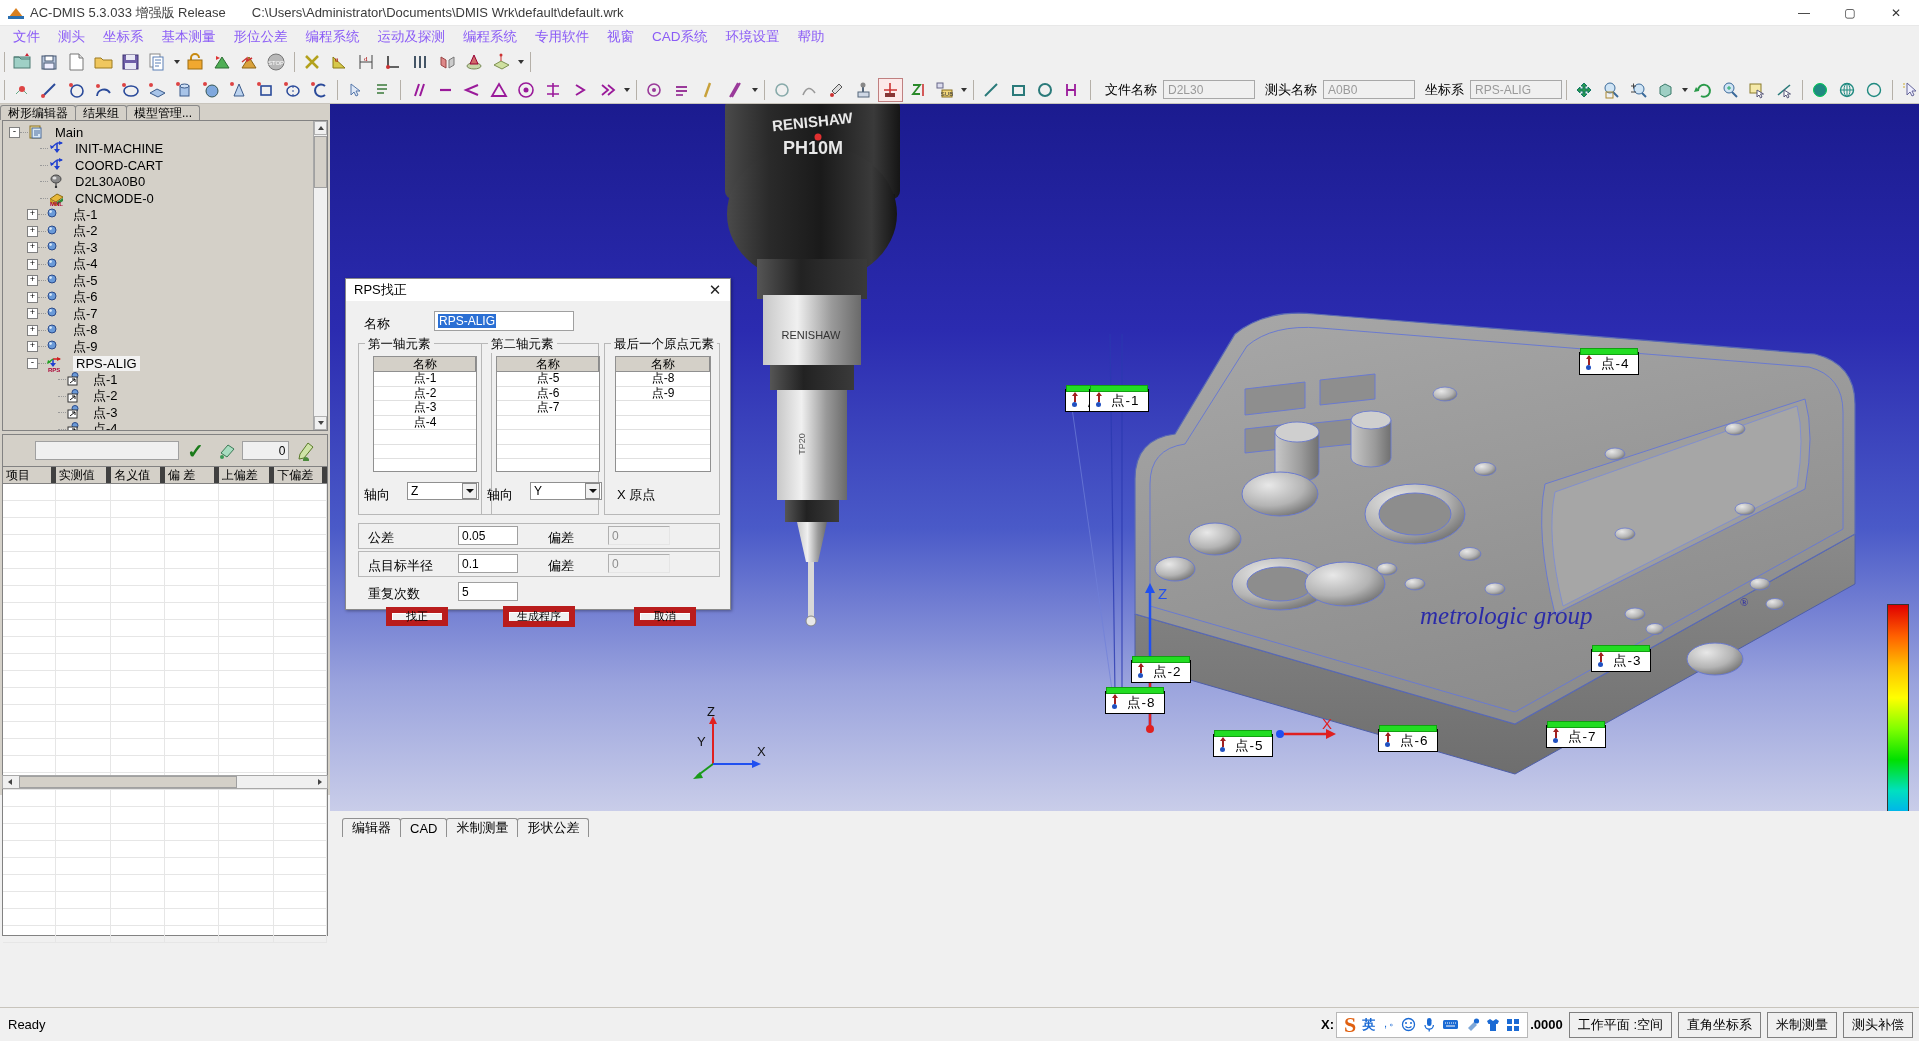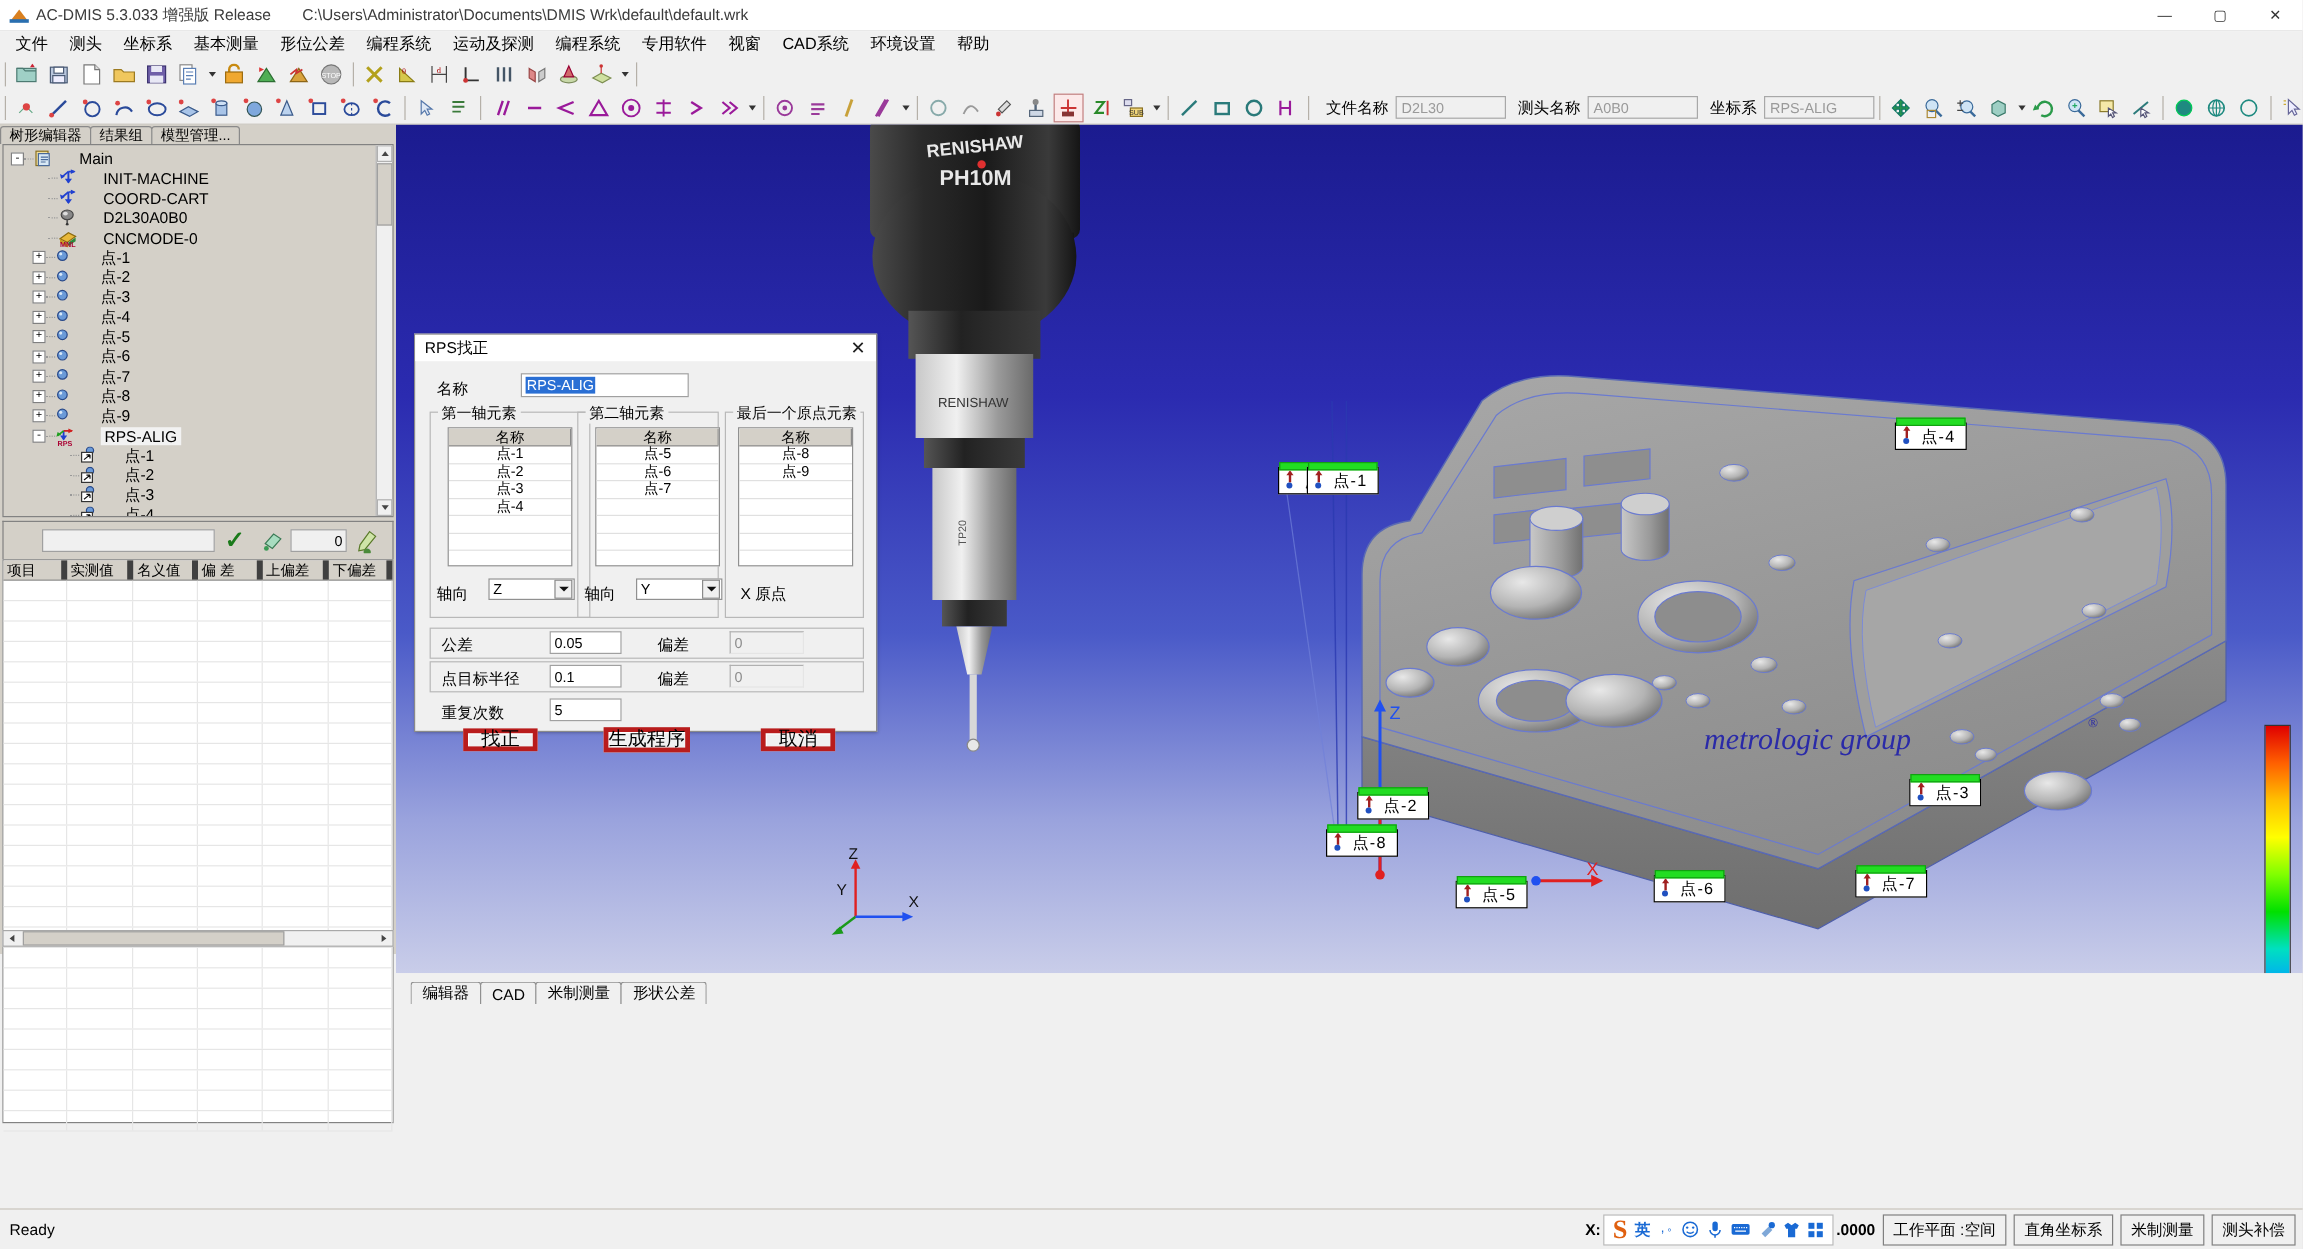--- a/index.html
+++ b/index.html
@@ -34,21 +34,21 @@
   .title-path { font-size: 13px; color: #3b3b3b; margin-left: 26px; }
   .win-ctrls { margin-left: auto; display: flex; height: 26px; }
   .win-btn { width: 46px; height: 26px; display: flex; align-items: center; justify-content: center;
              font-size: 12px; color: #333; }
 
   
   .menubar {
     position: absolute; left: 0; top: 26px; width: 1919px; height: 22px;
     background: #f0f0f0; display: flex; align-items: center; padding-left: 4px;
   }
-  .menu-item { padding: 2px 9px; font-size: 13.5px; color: #000000; white-space: nowrap; }
+  .menu-item { padding: 2px 9px; font-size: 13.5px; color: #8b5cf6; white-space: nowrap; }
 
   
   .toolbar-row {
     position: absolute; left: 0; width: 1919px; background: #f0f0f0;
     display: flex; align-items: center;
   }
   #tb1 { top: 48px; height: 28px; }
   #tb2 { top: 76px; height: 28px; border-bottom: 1px solid #c8c4bc;}
   .tb-sep { width: 1px; height: 20px; background: #b5b0a8; margin: 0 4px; flex: 0 0 auto; }
   .tb-btn {
@@ -91,21 +91,21 @@
   }
   .tree { position:absolute; left:0; top:0; right:14px; bottom:0; overflow:hidden; padding-top:3px;}
   .trow { height: 16.5px; display:flex; align-items:center; font-size: 13px; color: #000; white-space:nowrap;}
   .tw-exp {
     width: 11px; height: 11px; border: 1px solid #808080; background:#fff;
     display:flex;align-items:center;justify-content:center; font-size:9px; line-height:1;
     font-family: "Liberation Mono", monospace; color:#000; flex:0 0 auto;
   }
   .tdots { width: 8px; height:1px; border-top:1px dotted #999; flex:0 0 auto; }
   .ticon { width:17px; height:15px; position:relative; flex:0 0 auto; margin-right:3px;}
-  .tlabel { margin-left: 18px; }
+  .tlabel { margin-left: 7px; }
   .tlabel.sel { background:#f2f2f2; padding:0 3px; }
 
   .vscroll {
     position:absolute; right:0; top:0; width:14px; bottom:0; background:#f0f0f0; border-left:1px solid #a8a8a8;
   }
   .vs-btn { width:13px; height:14px; background:#f0f0f0; border:1px solid #b0b0b0; display:flex;align-items:center;justify-content:center;}
   .vs-btn.bot { position:absolute; bottom:0; }
   .vs-arrow { width:0;height:0;border-left:3.5px solid transparent;border-right:3.5px solid transparent; }
   .vs-arrow.up { border-bottom:4px solid #444; }
   .vs-arrow.dn { border-top:4px solid #444; }
@@ -233,22 +233,22 @@
 
   .combo { position:absolute; height:18px; background:#fff; border:1px solid #909090; display:flex; align-items:center;}
   .combo .cv { flex:1; padding-left:3px; font-size:12px; }
   .combo .cb {
     width:15px; height:16px; background:#f0f0f0; border:1px solid #8a8a8a; margin-right:1px;
     display:flex;align-items:center;justify-content:center;
   }
   .combo .cb::after { content:""; border-left:4px solid transparent;border-right:4px solid transparent;border-top:4px solid #111; }
 
   .d-btn {
-    position:absolute; height:19px; background:#f0f0f0; border:4px solid #b91c1c;
-    display:flex;align-items:center;justify-content:center; font-size:16px;
+    position:absolute; height:19px; background:#f0f0f0; border:6px solid #b91c1c;
+    display:flex;align-items:center;justify-content:center; font-size:11px;
     box-shadow: inset 1px 1px 0 #fff;
   }
 </style>
 </head>
 <body>
 
 <div id="app">
 
   <div class="titlebar">
     <div class="app-icon">

